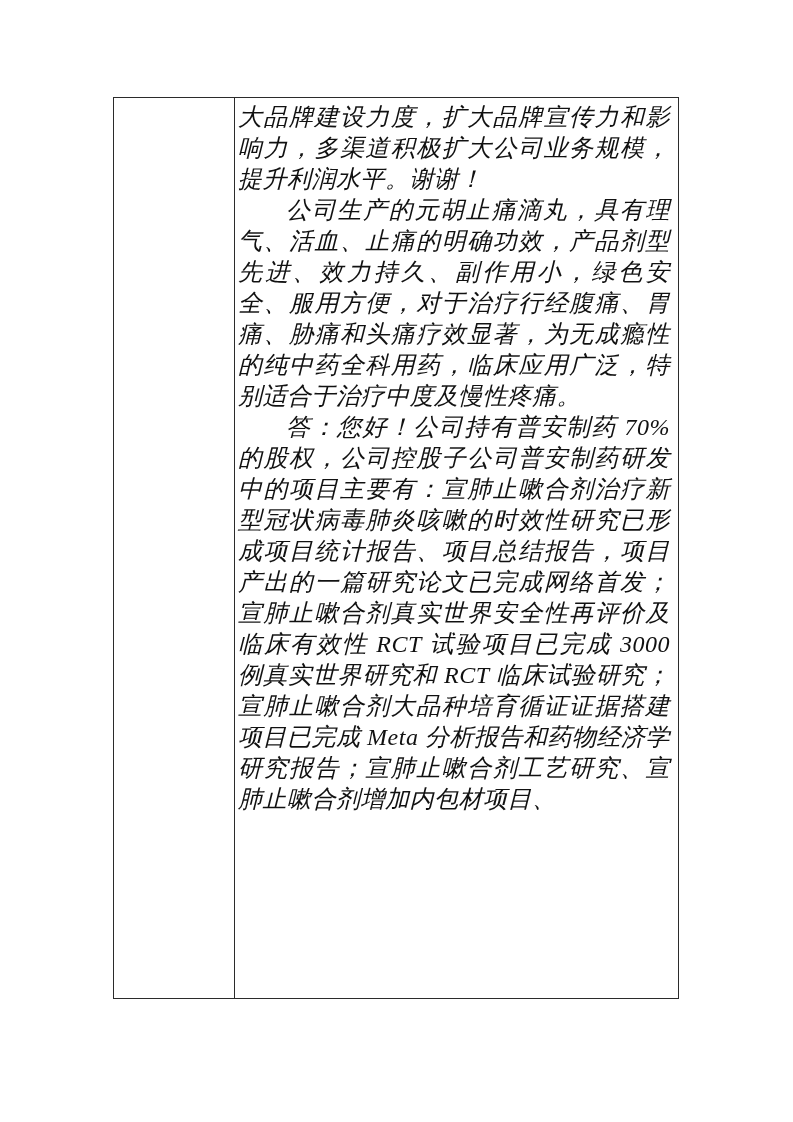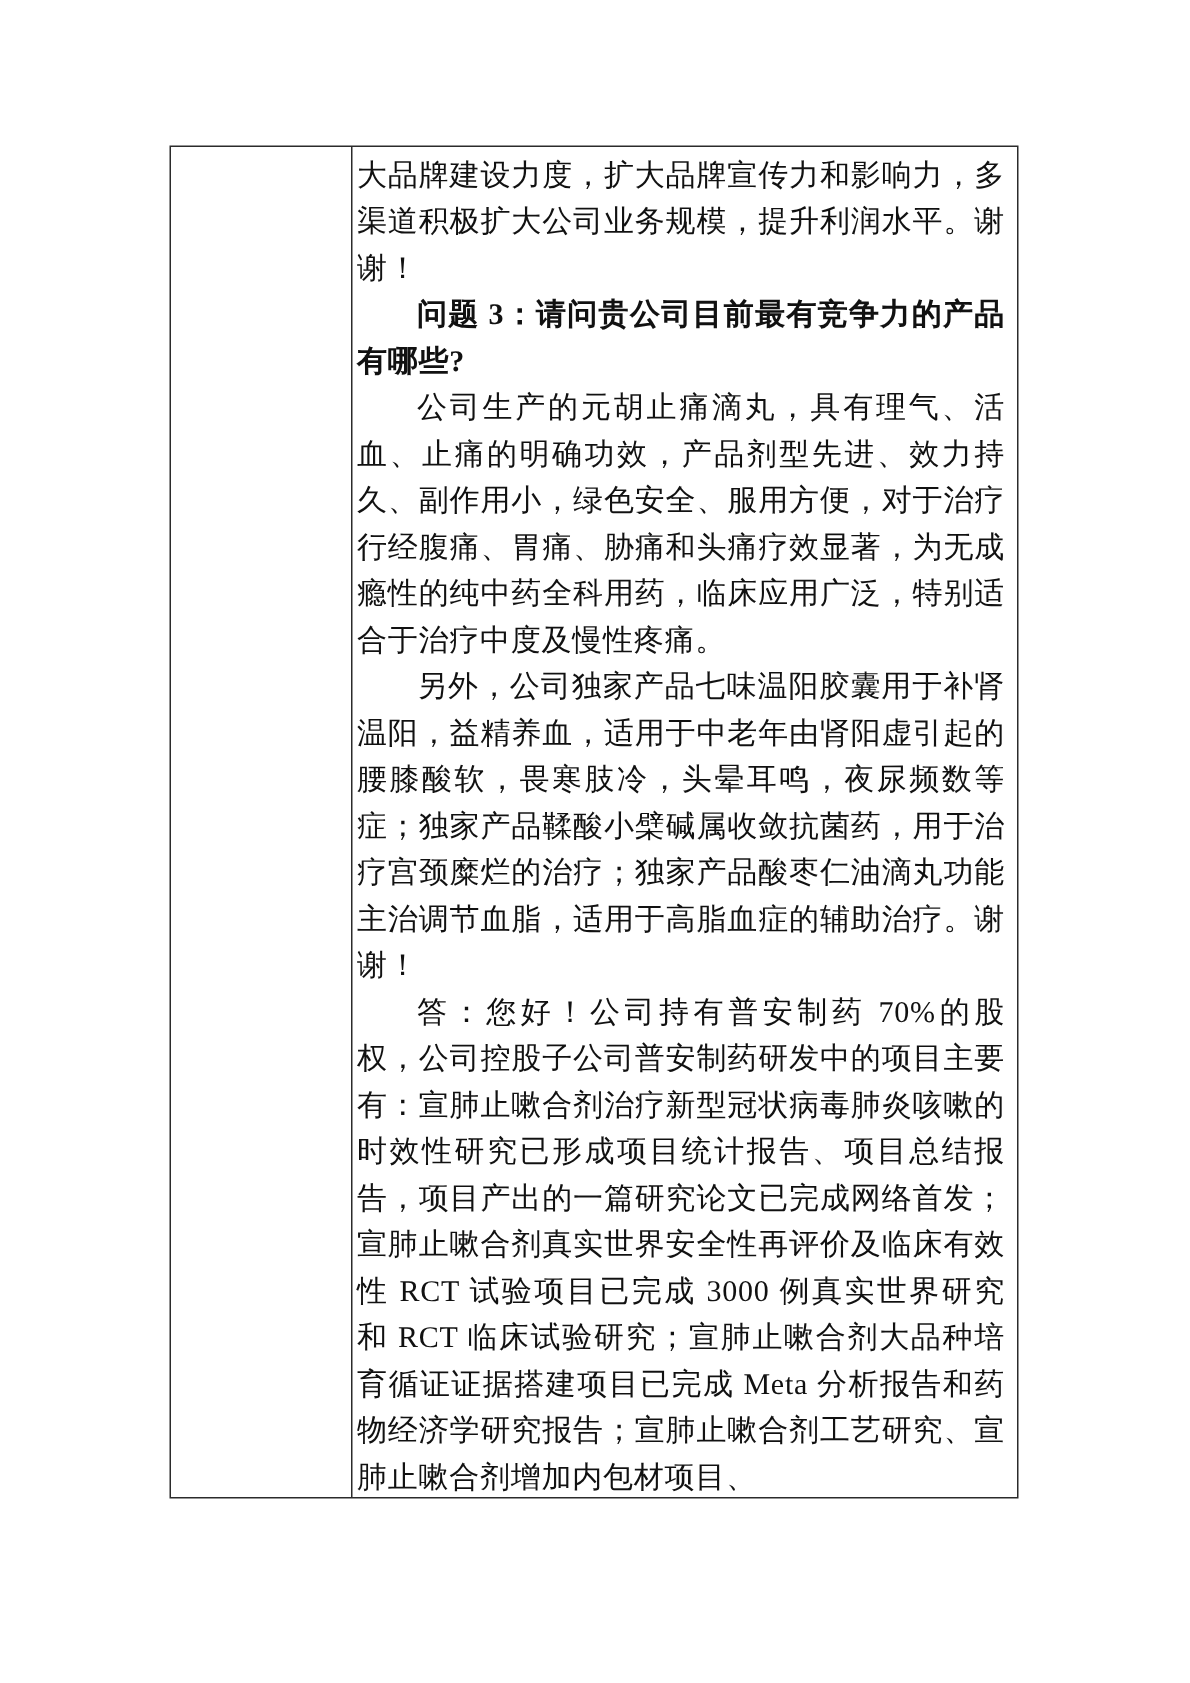--- a/index.html
+++ b/index.html
@@ -33,35 +33,34 @@
     box-sizing: border-box;
   }
   .cell-right {
     flex: 1 1 auto;
     padding: 4px 8px 4px 3px;
     box-sizing: border-box;
     overflow: hidden;
   }
   .para {
     margin: 0;
-    font-size: 20px;
+    font-size: 24px;
     line-height: 31px;
     text-align: justify;
     text-justify: inter-ideograph;
     letter-spacing: 0.5px;
     word-break: break-all;
+    font-style: italic;
   }
   .para.indent { text-indent: 2em; }
   .para.bold { font-weight: bold; }
 </style>
 </head>
 <body>
 
 <div class="doc-table">
   <div class="cell-left"></div>
   <div class="cell-right">
       <p class="para">大品牌建设力度，扩大品牌宣传力和影响力，多渠道积极扩大公司业务规模，提升利润水平。谢谢！</p>
-      <p class="para indent bold">问题 3：请问贵公司目前最有竞争力的产品有哪些?</p>
       <p class="para indent">公司生产的元胡止痛滴丸，具有理气、活血、止痛的明确功效，产品剂型先进、效力持久、副作用小，绿色安全、服用方便，对于治疗行经腹痛、胃痛、胁痛和头痛疗效显著，为无成瘾性的纯中药全科用药，临床应用广泛，特别适合于治疗中度及慢性疼痛。</p>
-      <p class="para indent">另外，公司独家产品七味温阳胶囊用于补肾温阳，益精养血，适用于中老年由肾阳虚引起的腰膝酸软，畏寒肢冷，头晕耳鸣，夜尿频数等症；独家产品鞣酸小檗碱属收敛抗菌药，用于治疗宫颈糜烂的治疗；独家产品酸枣仁油滴丸功能主治调节血脂，适用于高脂血症的辅助治疗。谢谢！</p>
       <p class="para indent">答：您好！公司持有普安制药 70%的股权，公司控股子公司普安制药研发中的项目主要有：宣肺止嗽合剂治疗新型冠状病毒肺炎咳嗽的时效性研究已形成项目统计报告、项目总结报告，项目产出的一篇研究论文已完成网络首发；宣肺止嗽合剂真实世界安全性再评价及临床有效性 RCT 试验项目已完成 3000 例真实世界研究和 RCT 临床试验研究；宣肺止嗽合剂大品种培育循证证据搭建项目已完成 Meta 分析报告和药物经济学研究报告；宣肺止嗽合剂工艺研究、宣肺止嗽合剂增加内包材项目、</p>
     </div>
 </div>
 
 </body></html>

